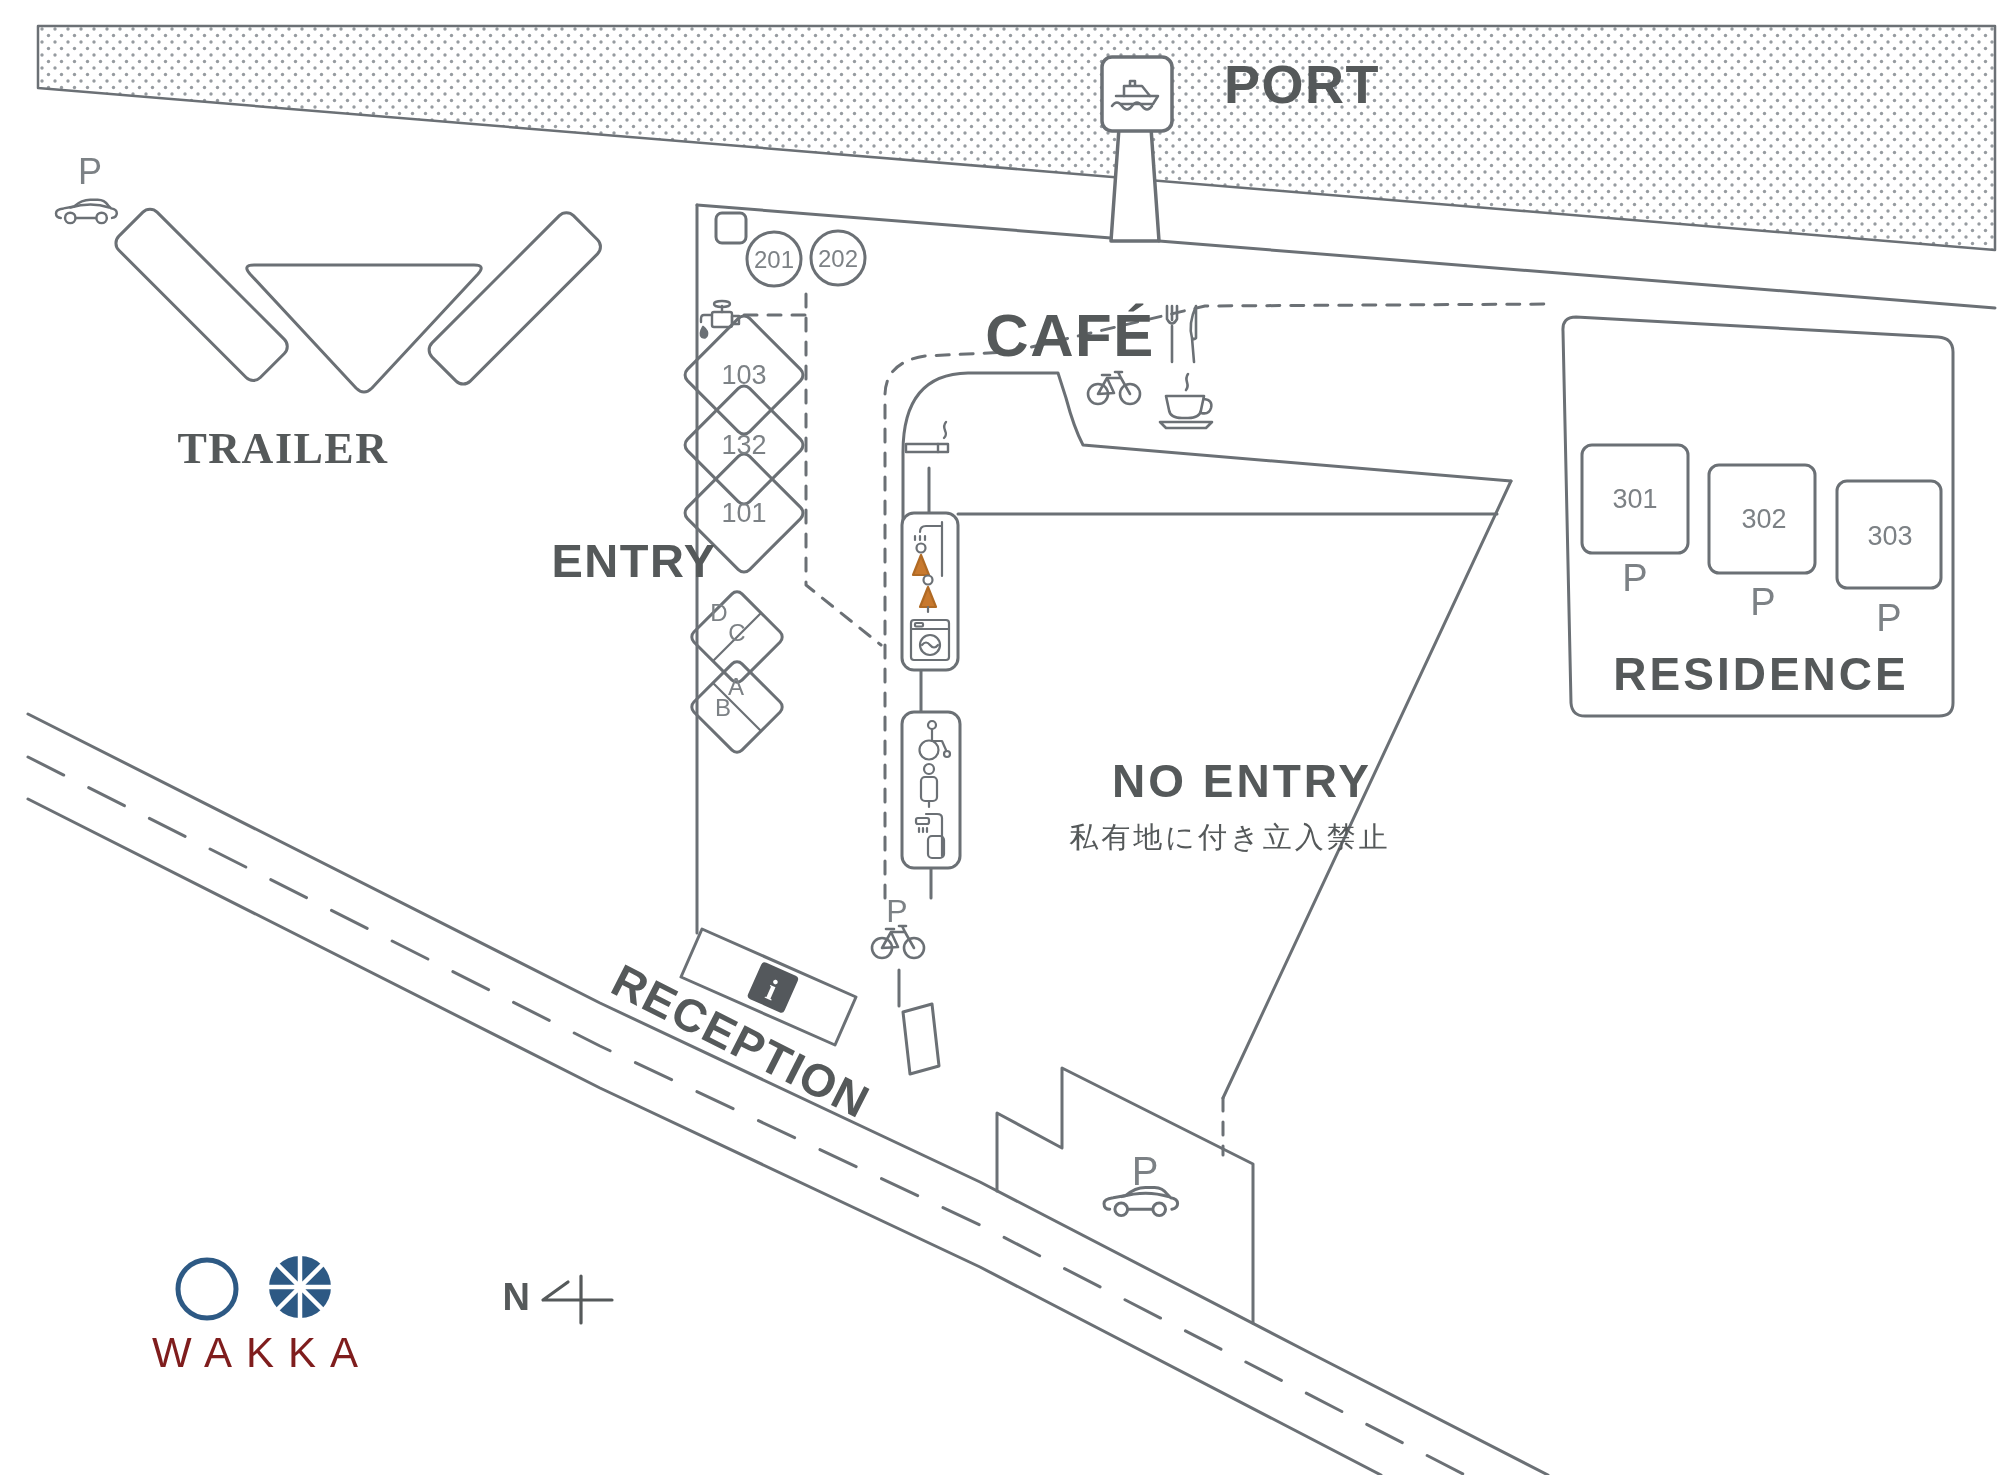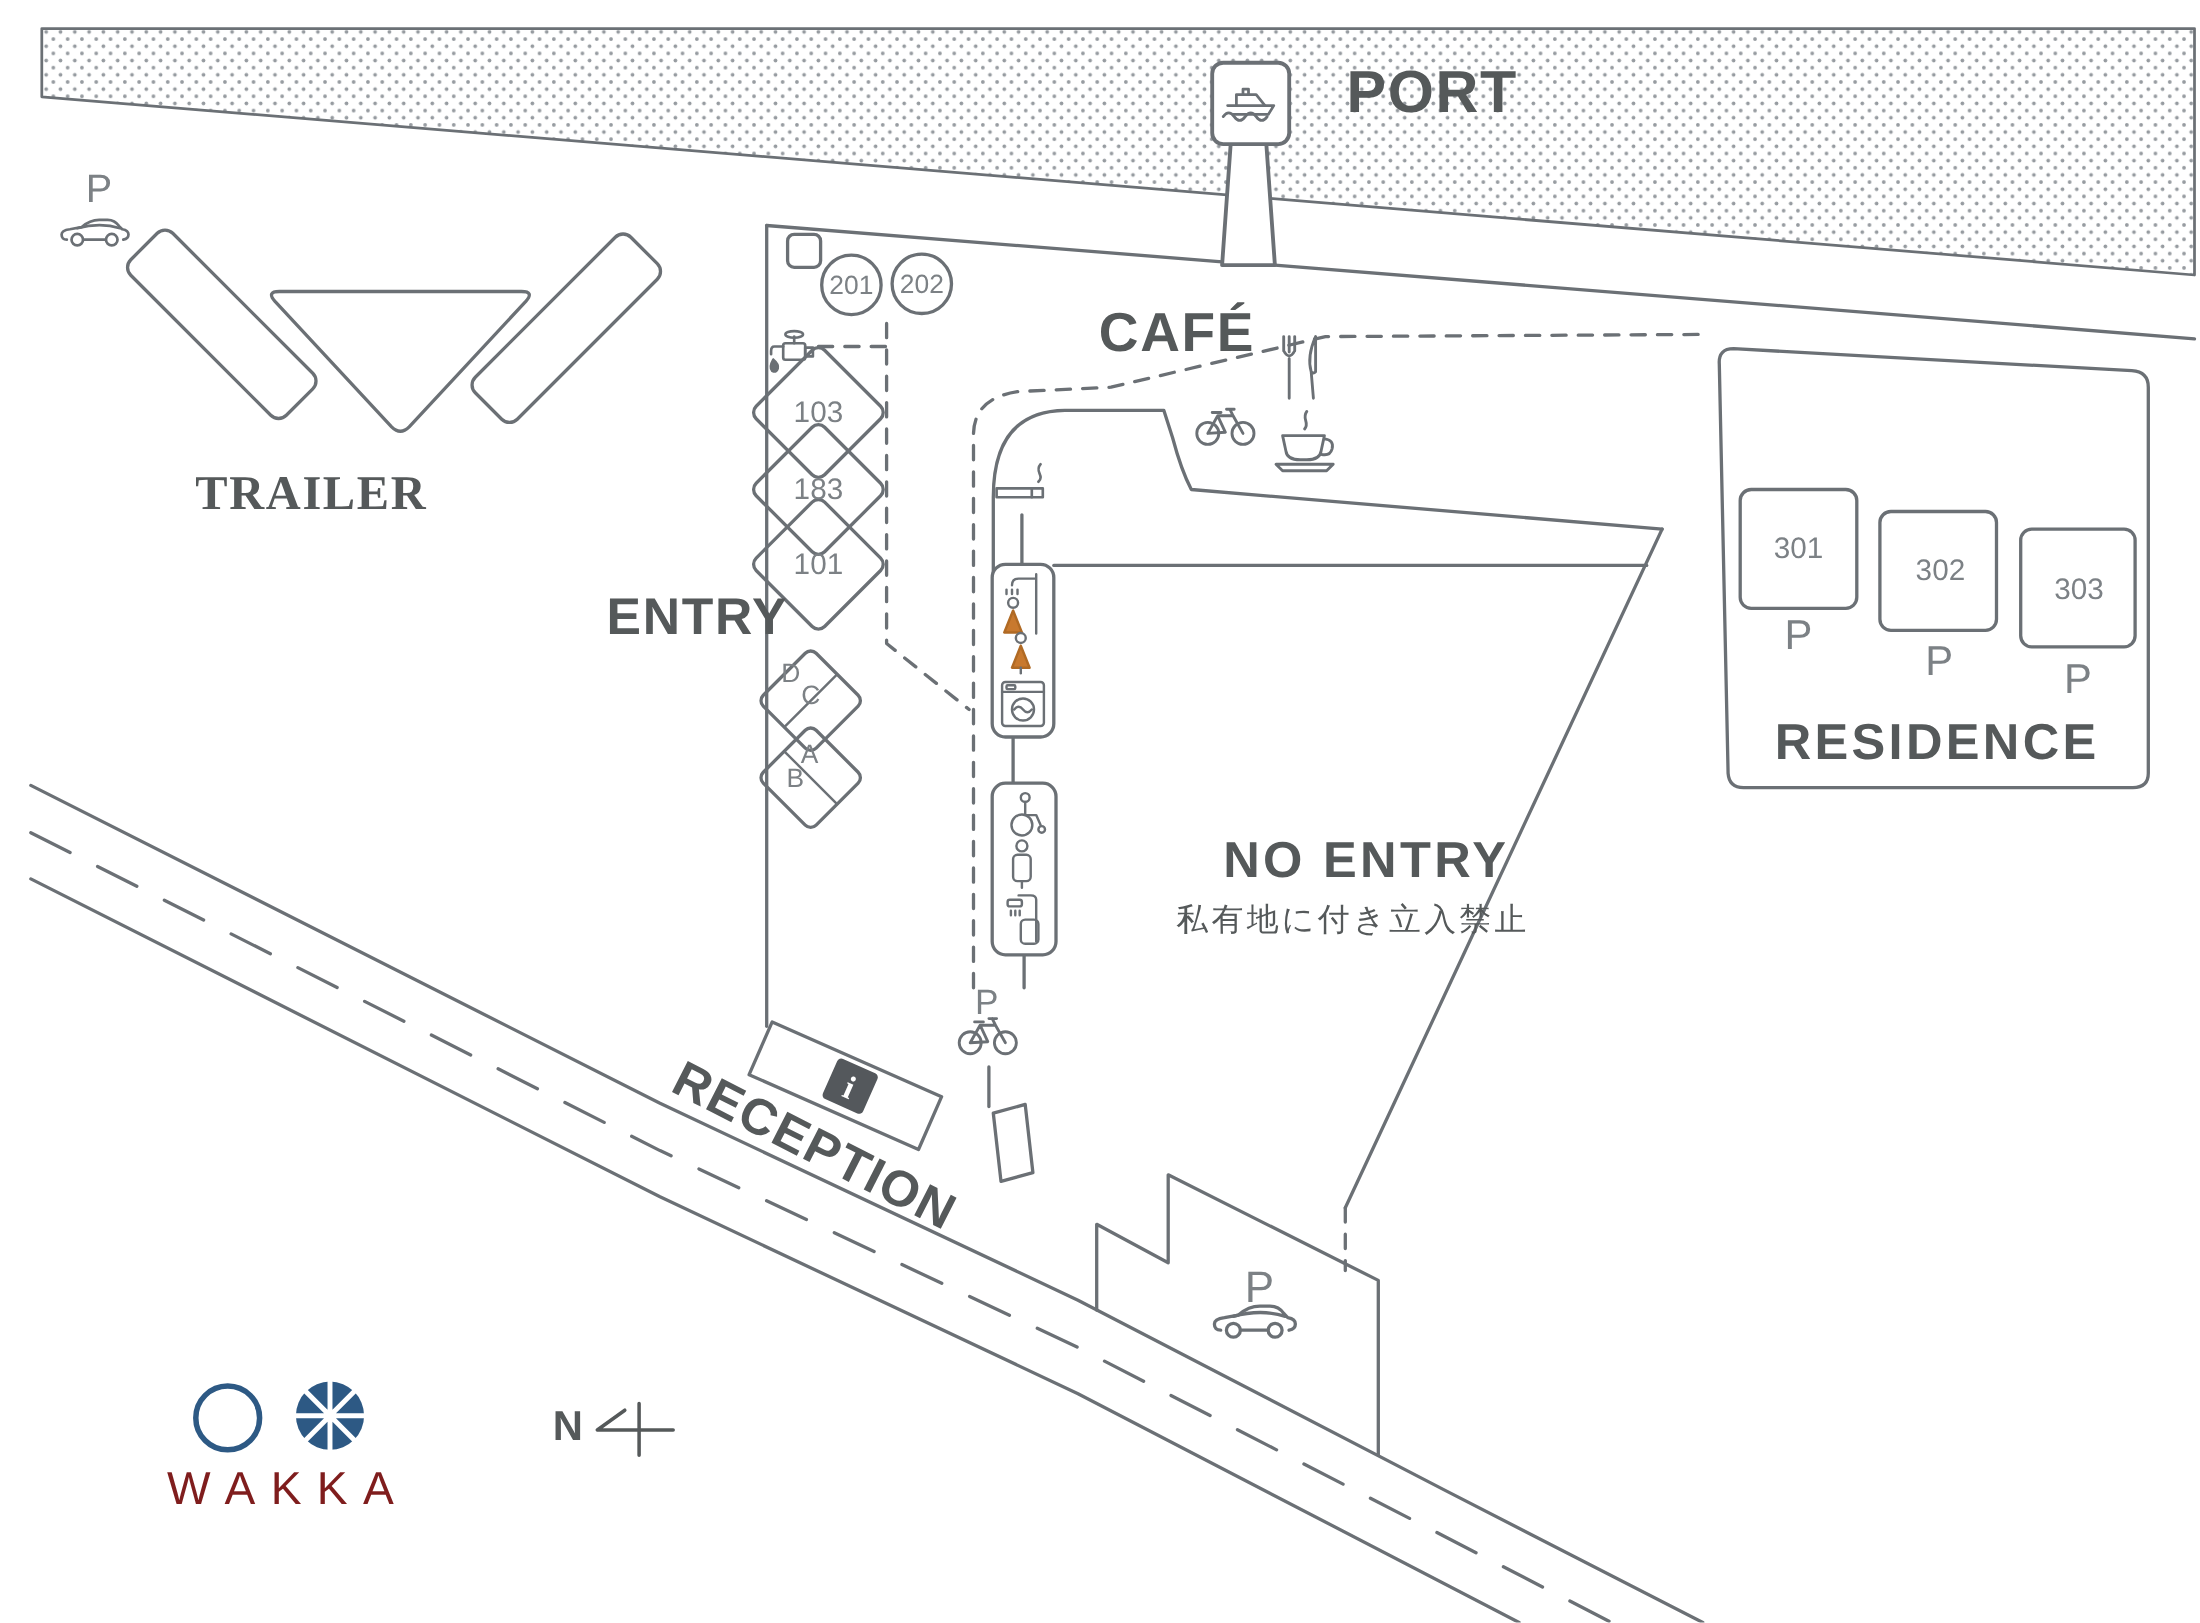--- a/index.html
+++ b/index.html
@@ -194,30 +194,30 @@
     <g stroke="#ffffff" stroke-width="4.5">
       <path d="M269,1287 L331,1287 M300,1256 L300,1318 M278,1265 L322,1309 M322,1265 L278,1309"></path>
     </g>
   </g>
 </svg>
 
 <div class="lbl" style="left:1302px;top:84px;font-size:54px;">PORT</div>
 <div class="lbl" style="left:283px;top:449px;font-size:44px;font-family:Liberation Serif, serif;">TRAILER</div>
 <div class="lbl muted" style="left:90px;top:172px;font-size:36px;">P</div>
 <div class="lbl" style="left:634px;top:560px;font-size:47px;">ENTRY</div>
-<div class="lbl" style="left:1070px;top:302px;font-size:50px;text-align:right;">CAFÉ</div>
+<div class="lbl" style="left:1070px;top:336px;font-size:60px;text-align:right;">CAFÉ</div>
 <div class="lbl" style="left:1226px;top:781px;font-size:46px;letter-spacing:3px;margin-left:16px;">NO ENTRY</div>
 <div class="lbl jp" style="left:1230px;top:837px;font-size:29px;">私有地に付き立入禁止</div>
 <div class="lbl rot" style="left:741px;top:1041px;font-size:46px;">RECEPTION</div>
 <div class="lbl" style="left:1761px;top:674px;font-size:46px;letter-spacing:3px;">RESIDENCE</div>
 <div class="lbl blue" style="left:262px;top:1353px;font-size:42px;">WAKKA</div>
 <div class="lbl" style="left:517px;top:1297px;font-size:38px;">N</div>
 
 <div class="lbl muted" style="left:744px;top:375px;font-size:27px;">103</div>
-<div class="lbl muted" style="left:744px;top:445px;font-size:27px;">183</div>
+<div class="lbl muted" style="left:744px;top:445px;font-size:27px;">132</div>
 <div class="lbl muted" style="left:744px;top:513px;font-size:27px;">101</div>
 <div class="lbl muted" style="left:774px;top:260px;font-size:24px;">201</div>
 <div class="lbl muted" style="left:838px;top:259px;font-size:24px;">202</div>
 <div class="lbl muted" style="left:719px;top:613px;font-size:24px;">D</div>
 <div class="lbl muted" style="left:737px;top:633px;font-size:24px;">C</div>
 <div class="lbl muted" style="left:736px;top:687px;font-size:24px;">A</div>
 <div class="lbl muted" style="left:723px;top:708px;font-size:24px;">B</div>
 
 <div class="lbl muted" style="left:1635px;top:499px;font-size:27px;">301</div>
 <div class="lbl muted" style="left:1764px;top:519px;font-size:27px;">302</div>

